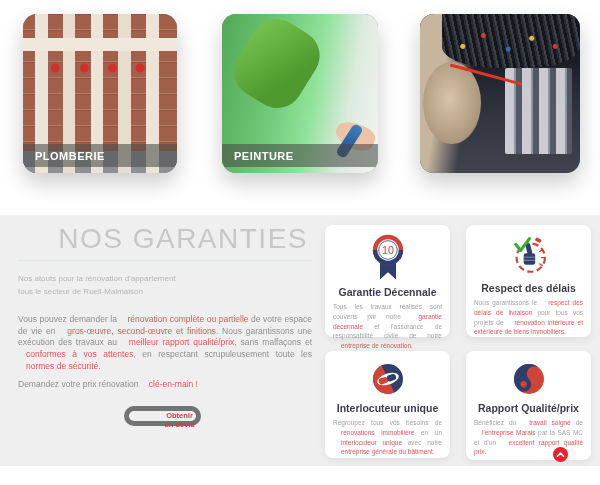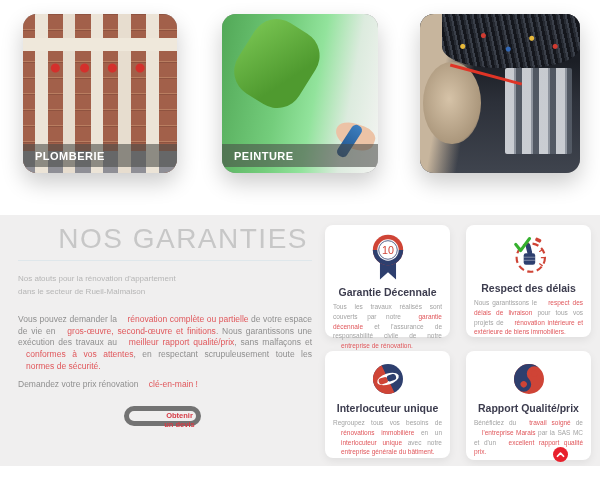--- a/index.html
+++ b/index.html
@@ -144,21 +144,21 @@
     </div>
   </section>
 
   <section class="garanties">
 
     <div class="left-col">
       <h2 class="section-title">NOS GARANTIES</h2>
       <div class="title-divider"></div>
       <p class="subtitle">
         <span>Nos atouts pour la rénovation d'appartement</span><br>
-        <span>dans le secteur de Rueil-Malmaison</span>
+        <span>tous le secteur de Rueil-Malmaison</span>
       </p>
       <p class="paragraph"><span>Vous pouvez demander la </span><span class="hl">rénovation complète ou partielle</span><span> de votre espace de vie en </span><span class="hl">gros-œuvre, second-œuvre et finitions</span><span>. Nous garantissons une exécution des travaux au </span><span class="hl">meilleur rapport qualité/prix</span><span>, sans malfaçons et </span><span class="hl">conformes à vos attentes</span><span>, en respectant scrupuleusement toute les </span><span class="hl">normes de sécurité.</span></p>
       <p class="cta-line"><span>Demandez votre prix rénovation </span><span class="hl">clé-en-main !</span></p>
       <button class="devis-btn">Obtenir un devis</button>
     </div>
 
     <div class="g-card" id="gA">
       <div class="g-icon">
         <svg width="44" height="50" viewBox="0 0 48 56">
           <path d="M15,28 L15,52 L24,44 L33,52 L33,28 Z" fill="#2e3f6e"></path>

